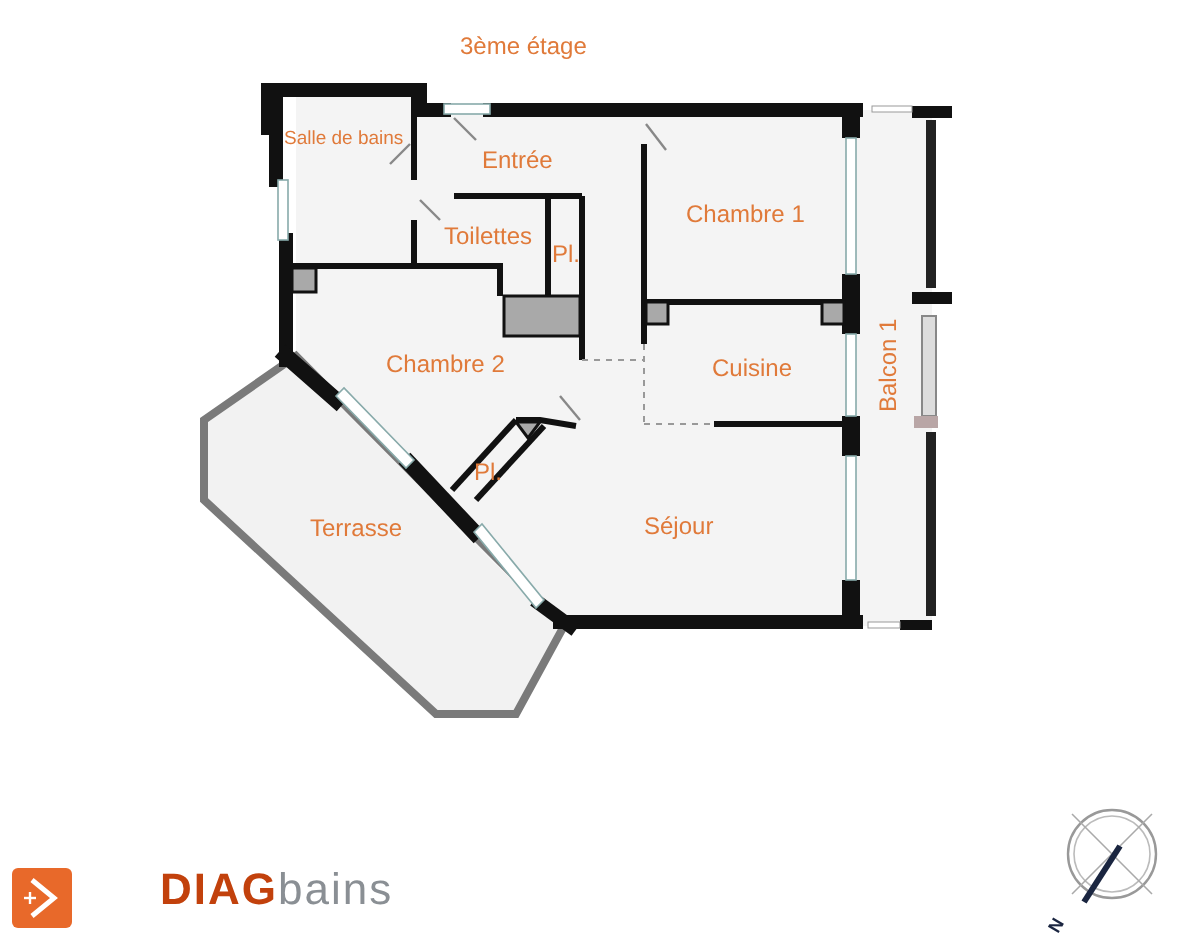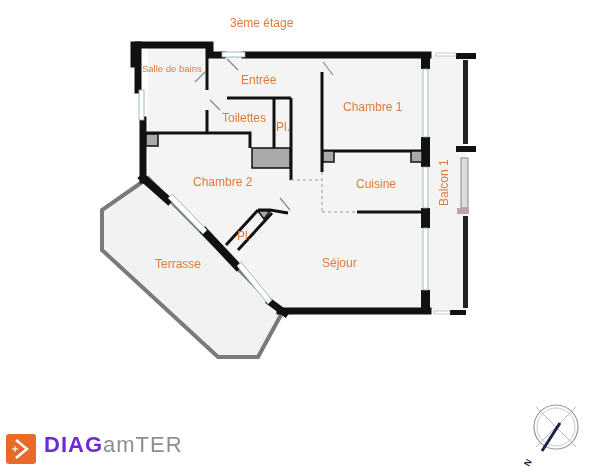--- a/index.html
+++ b/index.html
@@ -2,21 +2,21 @@
 <html><head>
 <meta charset="utf-8">
 <style>
   html, body { margin:0; padding:0; background:#ffffff; }
   body { width:600px; height:475px; position:relative; overflow:hidden; font-family:"Liberation Sans", sans-serif; }
   #plan { position:absolute; left:0; top:0; }
   .lbl { font-family:"Liberation Sans", sans-serif; fill:#e07a3a; }
   .logo { position:absolute; left:6px; top:432px; width:210px; height:36px; }
   .logo-box { position:absolute; left:0; top:2px; width:30px; height:30px; background:#e8692a; border-radius:3px; }
   .logo-name { position:absolute; left:38px; top:0; font-size:22px; letter-spacing:1px; font-family:"Liberation Sans", sans-serif; }
-  .logo-name .a { color:#6d28d9; font-weight:bold; }
+  .logo-name .a { color:#c2410c; font-weight:bold;margin-left:36px; }
   .logo-name .b { color:#8a8f94; }
   .logo-tag { position:absolute; left:38px; top:22px; font-size:10.5px; color:#7d8287; font-family:"Liberation Sans", sans-serif; white-space:nowrap; }
 </style>
 </head>
 <body>
 
 <svg id="plan" width="600" height="475" viewBox="0 0 600 475">
 
   <g fill="#f4f4f4">
 
@@ -129,15 +129,15 @@
 
 <div class="logo">
   <div class="logo-box">
     <svg width="30" height="30" viewBox="0 0 30 30">
       <polyline points="10,6 21,15 10,24" fill="none" stroke="#fff" stroke-width="2.5"></polyline>
       <line x1="6" y1="15" x2="12" y2="15" stroke="#fff" stroke-width="1.2"></line>
       <line x1="9" y1="12" x2="9" y2="18" stroke="#fff" stroke-width="1.2"></line>
     </svg>
   </div>
   <div class="logo-name">
-    <span class="a">DIAG</span><span class="b">amTER</span>
+    <span class="a">DIAG</span><span class="b">bains</span>
   </div>
 </div>
 
 </body></html>

